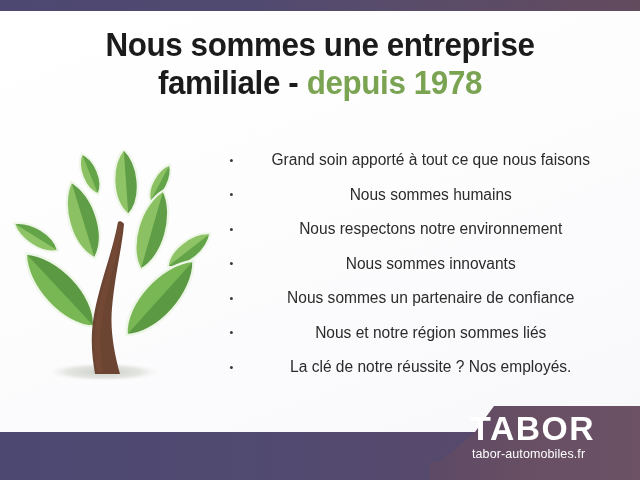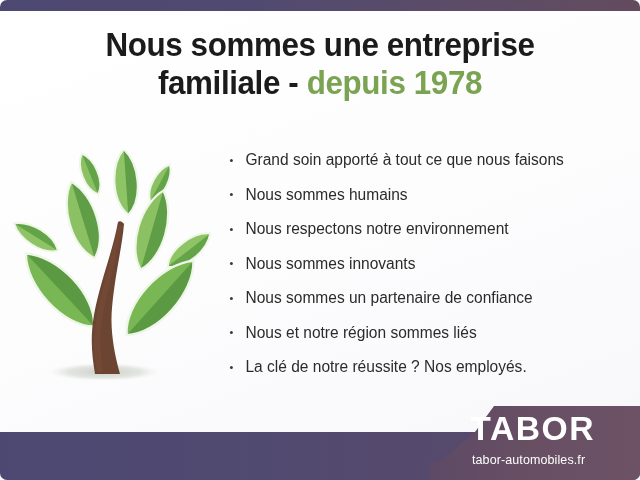--- a/index.html
+++ b/index.html
@@ -7,21 +7,20 @@
     padding: 0;
     background: #ffffff;
   }
   #slide {
     position: relative;
     width: 640px;
     height: 480px;
     overflow: hidden;
     background: linear-gradient(160deg, #ffffff 0%, #fdfdfe 45%, #f7f7fa 100%);
     font-family: "Liberation Sans", sans-serif;
-    border-radius: 7px;
     -webkit-font-smoothing: antialiased;
   }
 
   
   .top-bar {
     position: absolute;
     left: 0; top: 0;
     width: 640px;
     height: 11px;
     background: linear-gradient(to right, #4d4872 0%, #514a70 40%, #5b4c68 70%, #634b5e 100%);
@@ -47,20 +46,21 @@
 
   
   .bullets {
     position: absolute;
     left: 228px;
     top: 149px;
     width: 400px;
     list-style: none;
     margin: 0;
     padding: 0;
+    text-align: center;
   }
   .bullets li {
     position: relative;
     padding-left: 18px;
     margin: 0 0 12.5px 0;
     font-size: 16px;
     color: #2b2b2b;
     line-height: 22px;
     white-space: nowrap;
     transform: scaleX(0.97);
@@ -120,21 +120,21 @@
     line-height: 34px;
     transform: scaleX(1.02);
     transform-origin: center;
   }
   .logo-sub {
     display: block;
     font-size: 12.5px;
     color: #ffffff;
     letter-spacing: 0.1px;
     line-height: 16px;
-    margin-top: 6px;
+    margin-top: 0;
   }
 </style>
 </head>
 <body>
 
 <div id="slide">
 
   <div class="top-bar"></div>
 
   <div class="heading">

